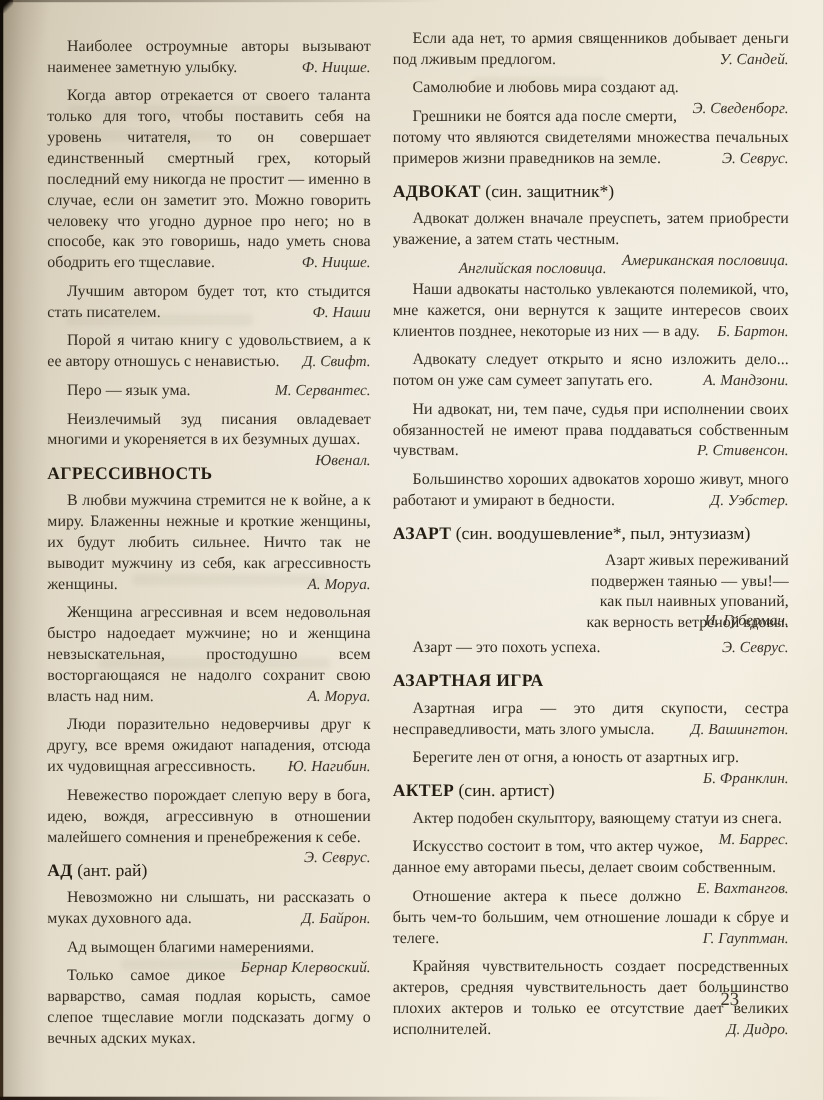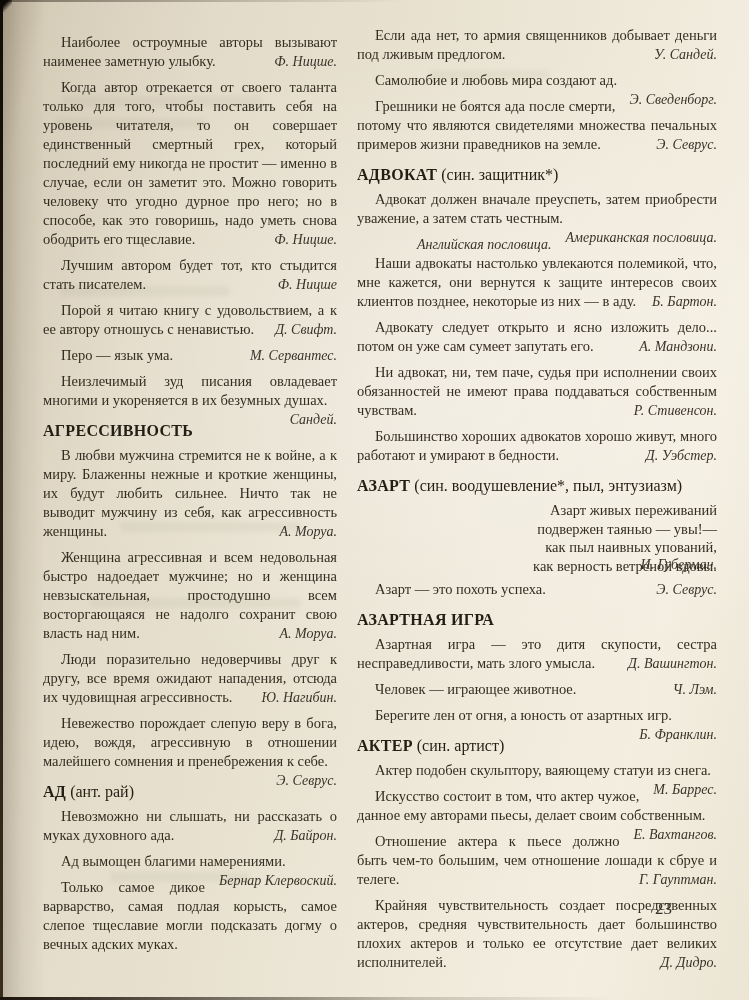--- a/index.html
+++ b/index.html
@@ -77,24 +77,24 @@
   <div class="ghost" style="left:55px;top:118px;width:150px;height:10px"></div>
   <div class="ghost" style="left:60px;top:286px;width:170px;height:10px"></div>
   <div class="ghost" style="left:120px;top:522px;width:180px;height:10px"></div>
   <div class="ghost" style="left:90px;top:598px;width:210px;height:10px"></div>
   <div class="ghost" style="left:110px;top:872px;width:140px;height:10px"></div>
   <div class="ghost" style="left:430px;top:70px;width:120px;height:9px"></div>
 
   <div class="column column-left" id="col-left">
       <p class="quote"><span class="qtext">Наиболее остроумные авторы вызывают наименее заметную улыбку.</span> <span class="author">Ф. Ницше.</span></p>
       <p class="quote"><span class="qtext">Когда автор отрекается от своего таланта только для того, чтобы поставить себя на уровень читателя, то он совершает единственный смертный грех, который последний ему никогда не простит — именно в случае, если он заметит это. Можно говорить человеку что угодно дурное про него; но в способе, как это говоришь, надо уметь снова ободрить его тщеславие.</span> <span class="author">Ф. Ницше.</span></p>
-      <p class="quote"><span class="qtext">Лучшим автором будет тот, кто стыдится стать писателем.</span> <span class="author">Ф. Ницше</span></p>
+      <p class="quote"><span class="qtext">Лучшим автором будет тот, кто стыдится стать писателем.</span> <span class="author">Ф. Наши</span></p>
       <p class="quote"><span class="qtext">Порой я читаю книгу с удовольствием, а к ее автору отношусь с ненавистью.</span> <span class="author">Д. Свифт.</span></p>
       <p class="quote"><span class="qtext">Перо — язык ума.</span> <span class="author">М. Сервантес.</span></p>
-      <p class="quote"><span class="qtext">Неизлечимый зуд писания овладевает многими и укореняется в их безумных душах.</span> <span class="author">Сандей.</span></p>
+      <p class="quote"><span class="qtext">Неизлечимый зуд писания овладевает многими и укореняется в их безумных душах.</span> <span class="author">Ювенал.</span></p>
       <h3 class="entry"><span class="entry-word">АГРЕССИВНОСТЬ</span></h3>
       <p class="quote"><span class="qtext">В любви мужчина стремится не к войне, а к миру. Блаженны нежные и кроткие женщины, их будут любить сильнее. Ничто так не выводит мужчину из себя, как агрессивность женщины.</span> <span class="author">А. Моруа.</span></p>
       <p class="quote"><span class="qtext">Женщина агрессивная и всем недовольная быстро надоедает мужчине; но и женщина невзыскательная, простодушно всем восторгающаяся не надолго сохранит свою власть над ним.</span> <span class="author">А. Моруа.</span></p>
       <p class="quote"><span class="qtext">Люди поразительно недоверчивы друг к другу, все время ожидают нападения, отсюда их чудовищная агрессивность.</span> <span class="author">Ю. Нагибин.</span></p>
       <p class="quote"><span class="qtext">Невежество порождает слепую веру в бога, идею, вождя, агрессивную в отношении малейшего сомнения и пренебрежения к себе.</span> <span class="author">Э. Севрус.</span></p>
       <h3 class="entry"><span class="entry-word">АД</span><span class="entry-syn"> (<span class="entry-syn-label">ант.</span> <span class="entry-syn-text">рай</span>)</span></h3>
       <p class="quote"><span class="qtext">Невозможно ни слышать, ни рассказать о муках духовного ада.</span> <span class="author">Д. Байрон.</span></p>
       <p class="quote"><span class="qtext">Ад вымощен благими намерениями.</span> <span class="author">Бернар Клервоский.</span></p>
       <p class="quote"><span class="qtext">Только самое дикое варварство, самая подлая корысть, самое слепое тщеславие могли подсказать догму о вечных адских муках.</span> </p>
     </div>
@@ -110,21 +110,20 @@
       <p class="quote"><span class="qtext">Ни адвокат, ни, тем паче, судья при исполнении своих обязанностей не имеют права поддаваться собственным чувствам.</span> <span class="author">Р. Стивенсон.</span></p>
       <p class="quote"><span class="qtext">Большинство хороших адвокатов хорошо живут, много работают и умирают в бедности.</span> <span class="author">Д. Уэбстер.</span></p>
       <h3 class="entry"><span class="entry-word">АЗАРТ</span><span class="entry-syn"> (<span class="entry-syn-label">син.</span> <span class="entry-syn-text">воодушевление*, пыл, энтузиазм</span>)</span></h3>
       <div class="poem">
         <div class="poem-lines"><span class="poem-line">Азарт живых переживаний</span><br><span class="poem-line">подвержен таянью — увы!—</span><br><span class="poem-line">как пыл наивных упований,</span><br><span class="poem-line">как верность ветреной вдовы.</span></div>
         <div class="poem-author">И. Губерман.</div>
       </div>
       <p class="quote"><span class="qtext">Азарт — это похоть успеха.</span> <span class="author">Э. Севрус.</span></p>
       <h3 class="entry"><span class="entry-word">АЗАРТНАЯ ИГРА</span></h3>
       <p class="quote"><span class="qtext">Азартная игра — это дитя скупости, сестра несправедливости, мать злого умысла.</span> <span class="author">Д. Вашингтон.</span></p>
-      <p class="quote"><span class="qtext">Человек — играющее животное.</span> <span class="author">Ч. Лэм.</span></p>
       <p class="quote"><span class="qtext">Берегите лен от огня, а юность от азартных игр.</span> <span class="author">Б. Франклин.</span></p>
       <h3 class="entry"><span class="entry-word">АКТЕР</span><span class="entry-syn"> (<span class="entry-syn-label">син.</span> <span class="entry-syn-text">артист</span>)</span></h3>
       <p class="quote"><span class="qtext">Актер подобен скульптору, ваяющему статуи из снега.</span> <span class="author">М. Баррес.</span></p>
       <p class="quote"><span class="qtext">Искусство состоит в том, что актер чужое, данное ему авторами пьесы, делает своим собственным.</span> <span class="author">Е. Вахтангов.</span></p>
       <p class="quote"><span class="qtext">Отношение актера к пьесе должно быть чем-то большим, чем отношение лошади к сбруе и телеге.</span> <span class="author">Г. Гауптман.</span></p>
       <p class="quote"><span class="qtext">Крайняя чувствительность создает посредственных актеров, средняя чувствительность дает большинство плохих актеров и только ее отсутствие дает великих исполнителей.</span> <span class="author">Д. Дидро.</span></p>
     </div>
 
   <div class="page-number">23</div>
 </div>

